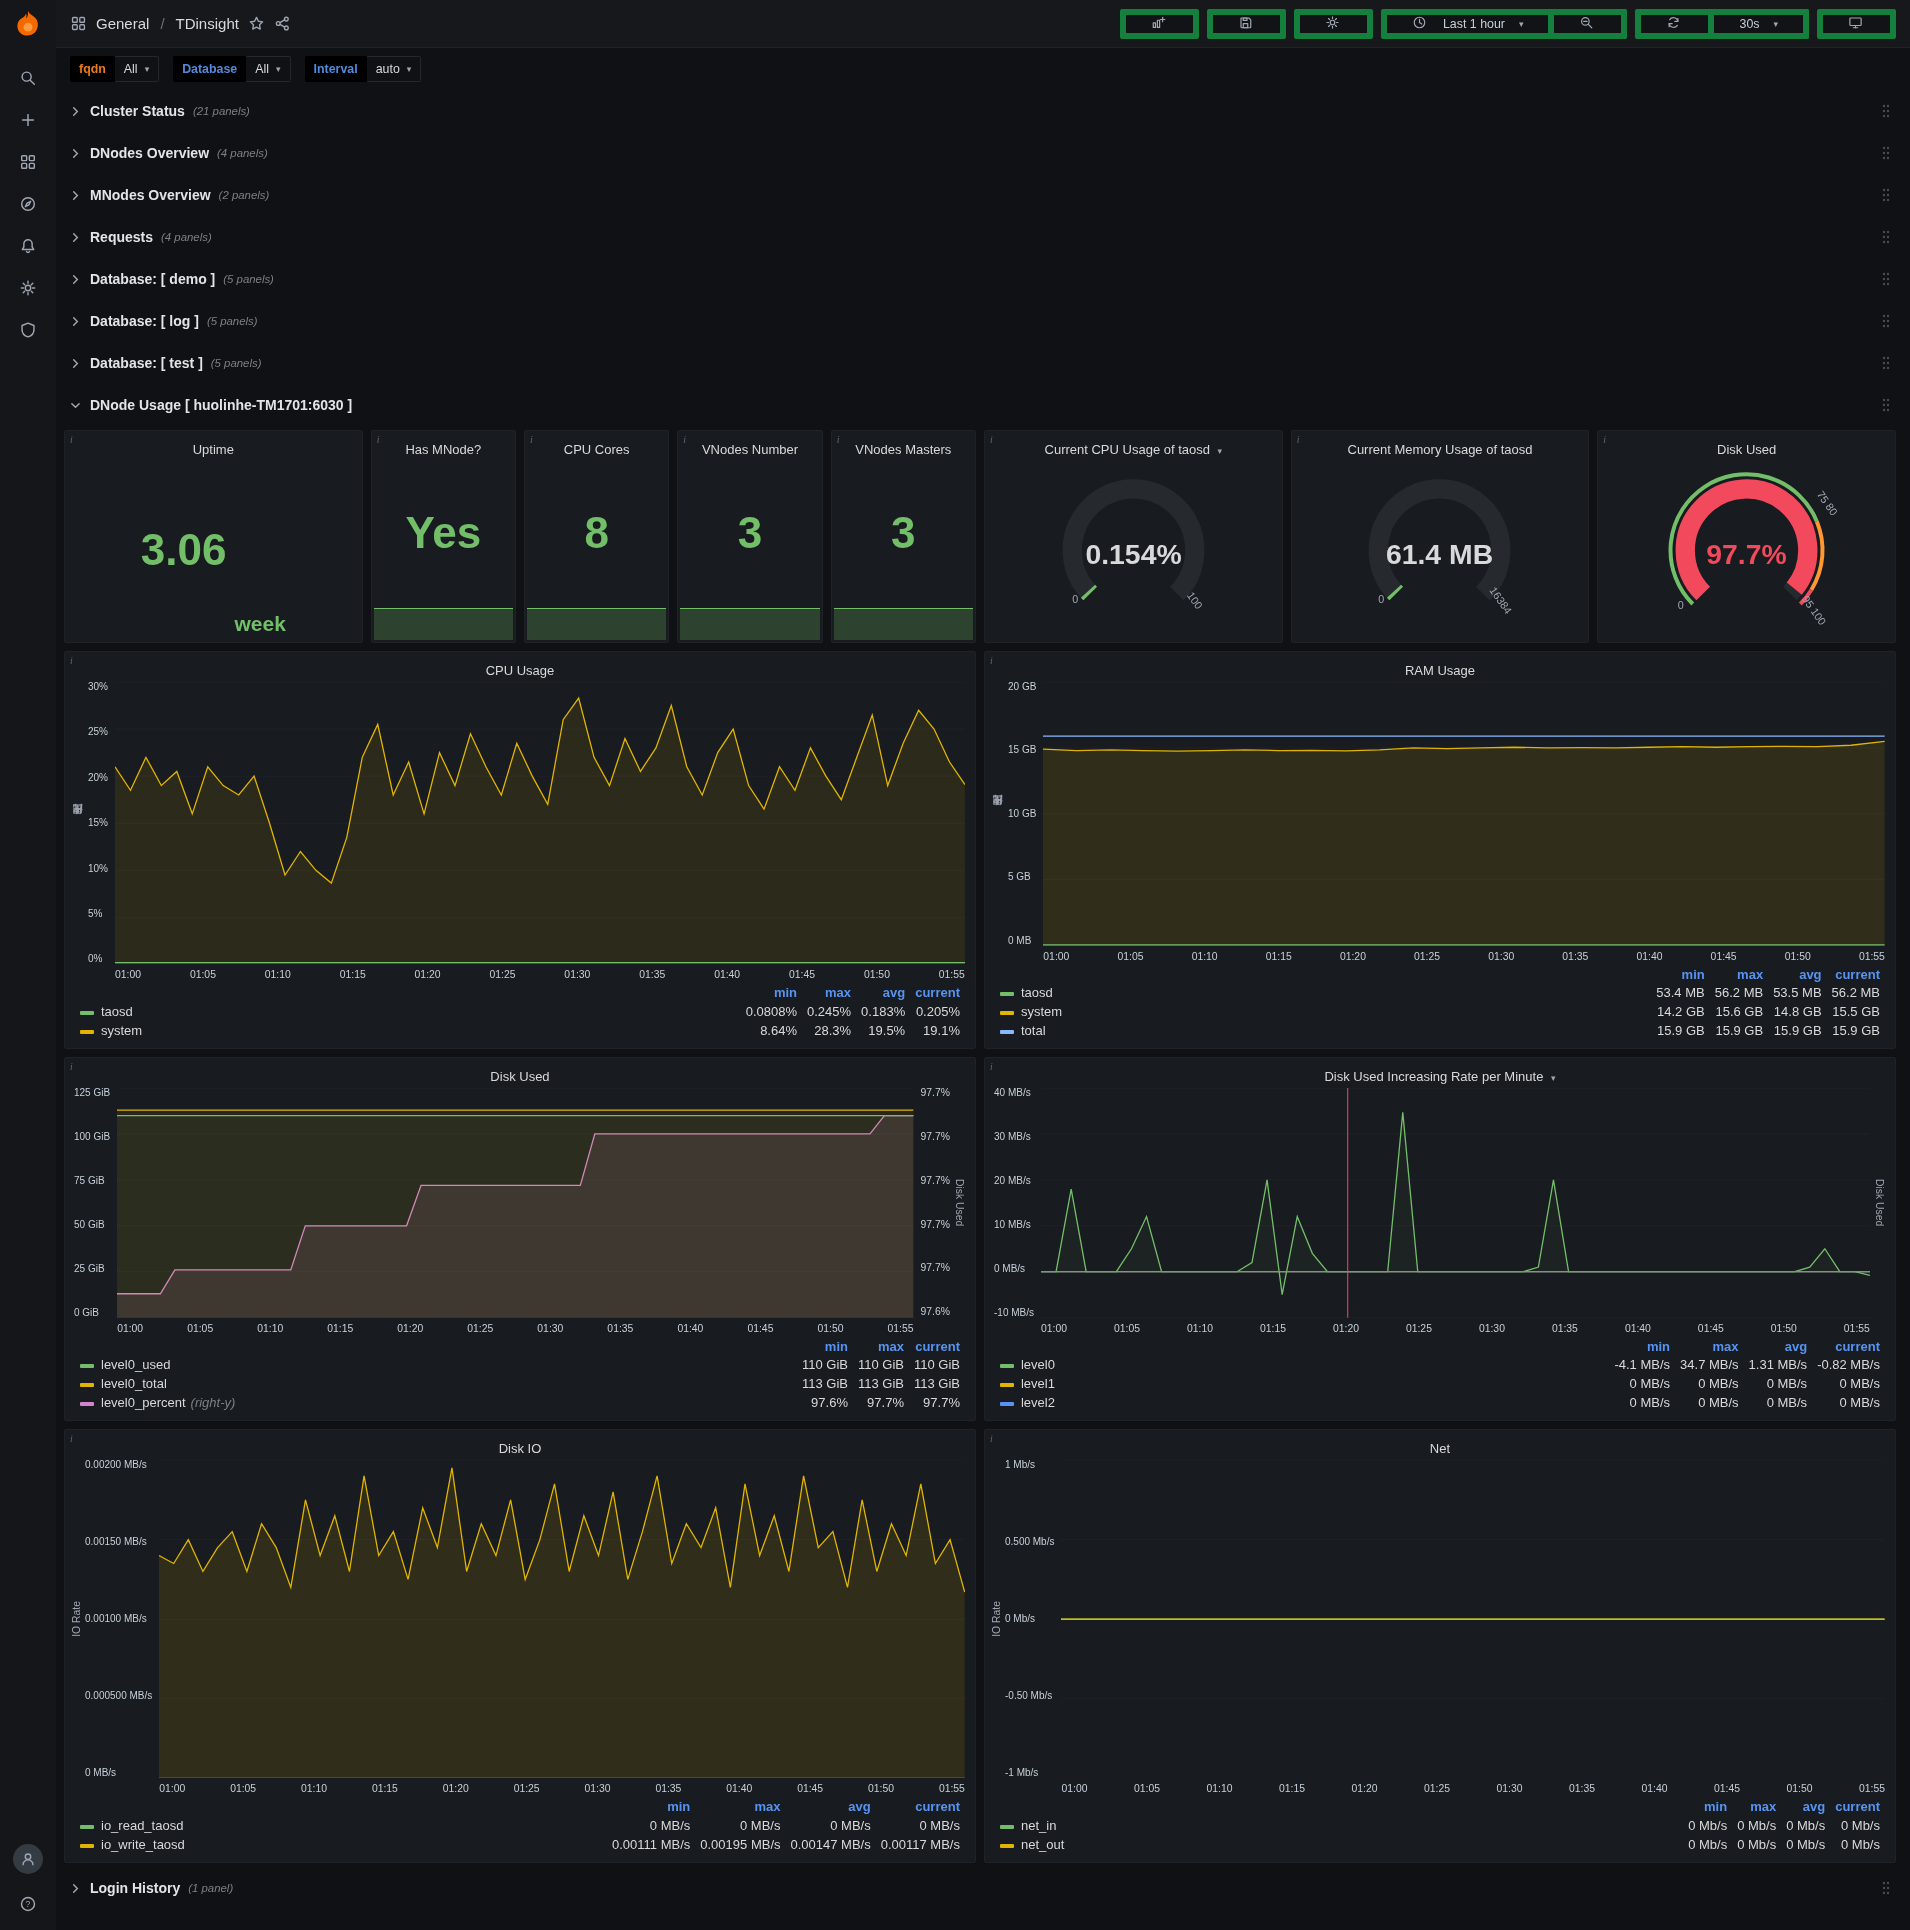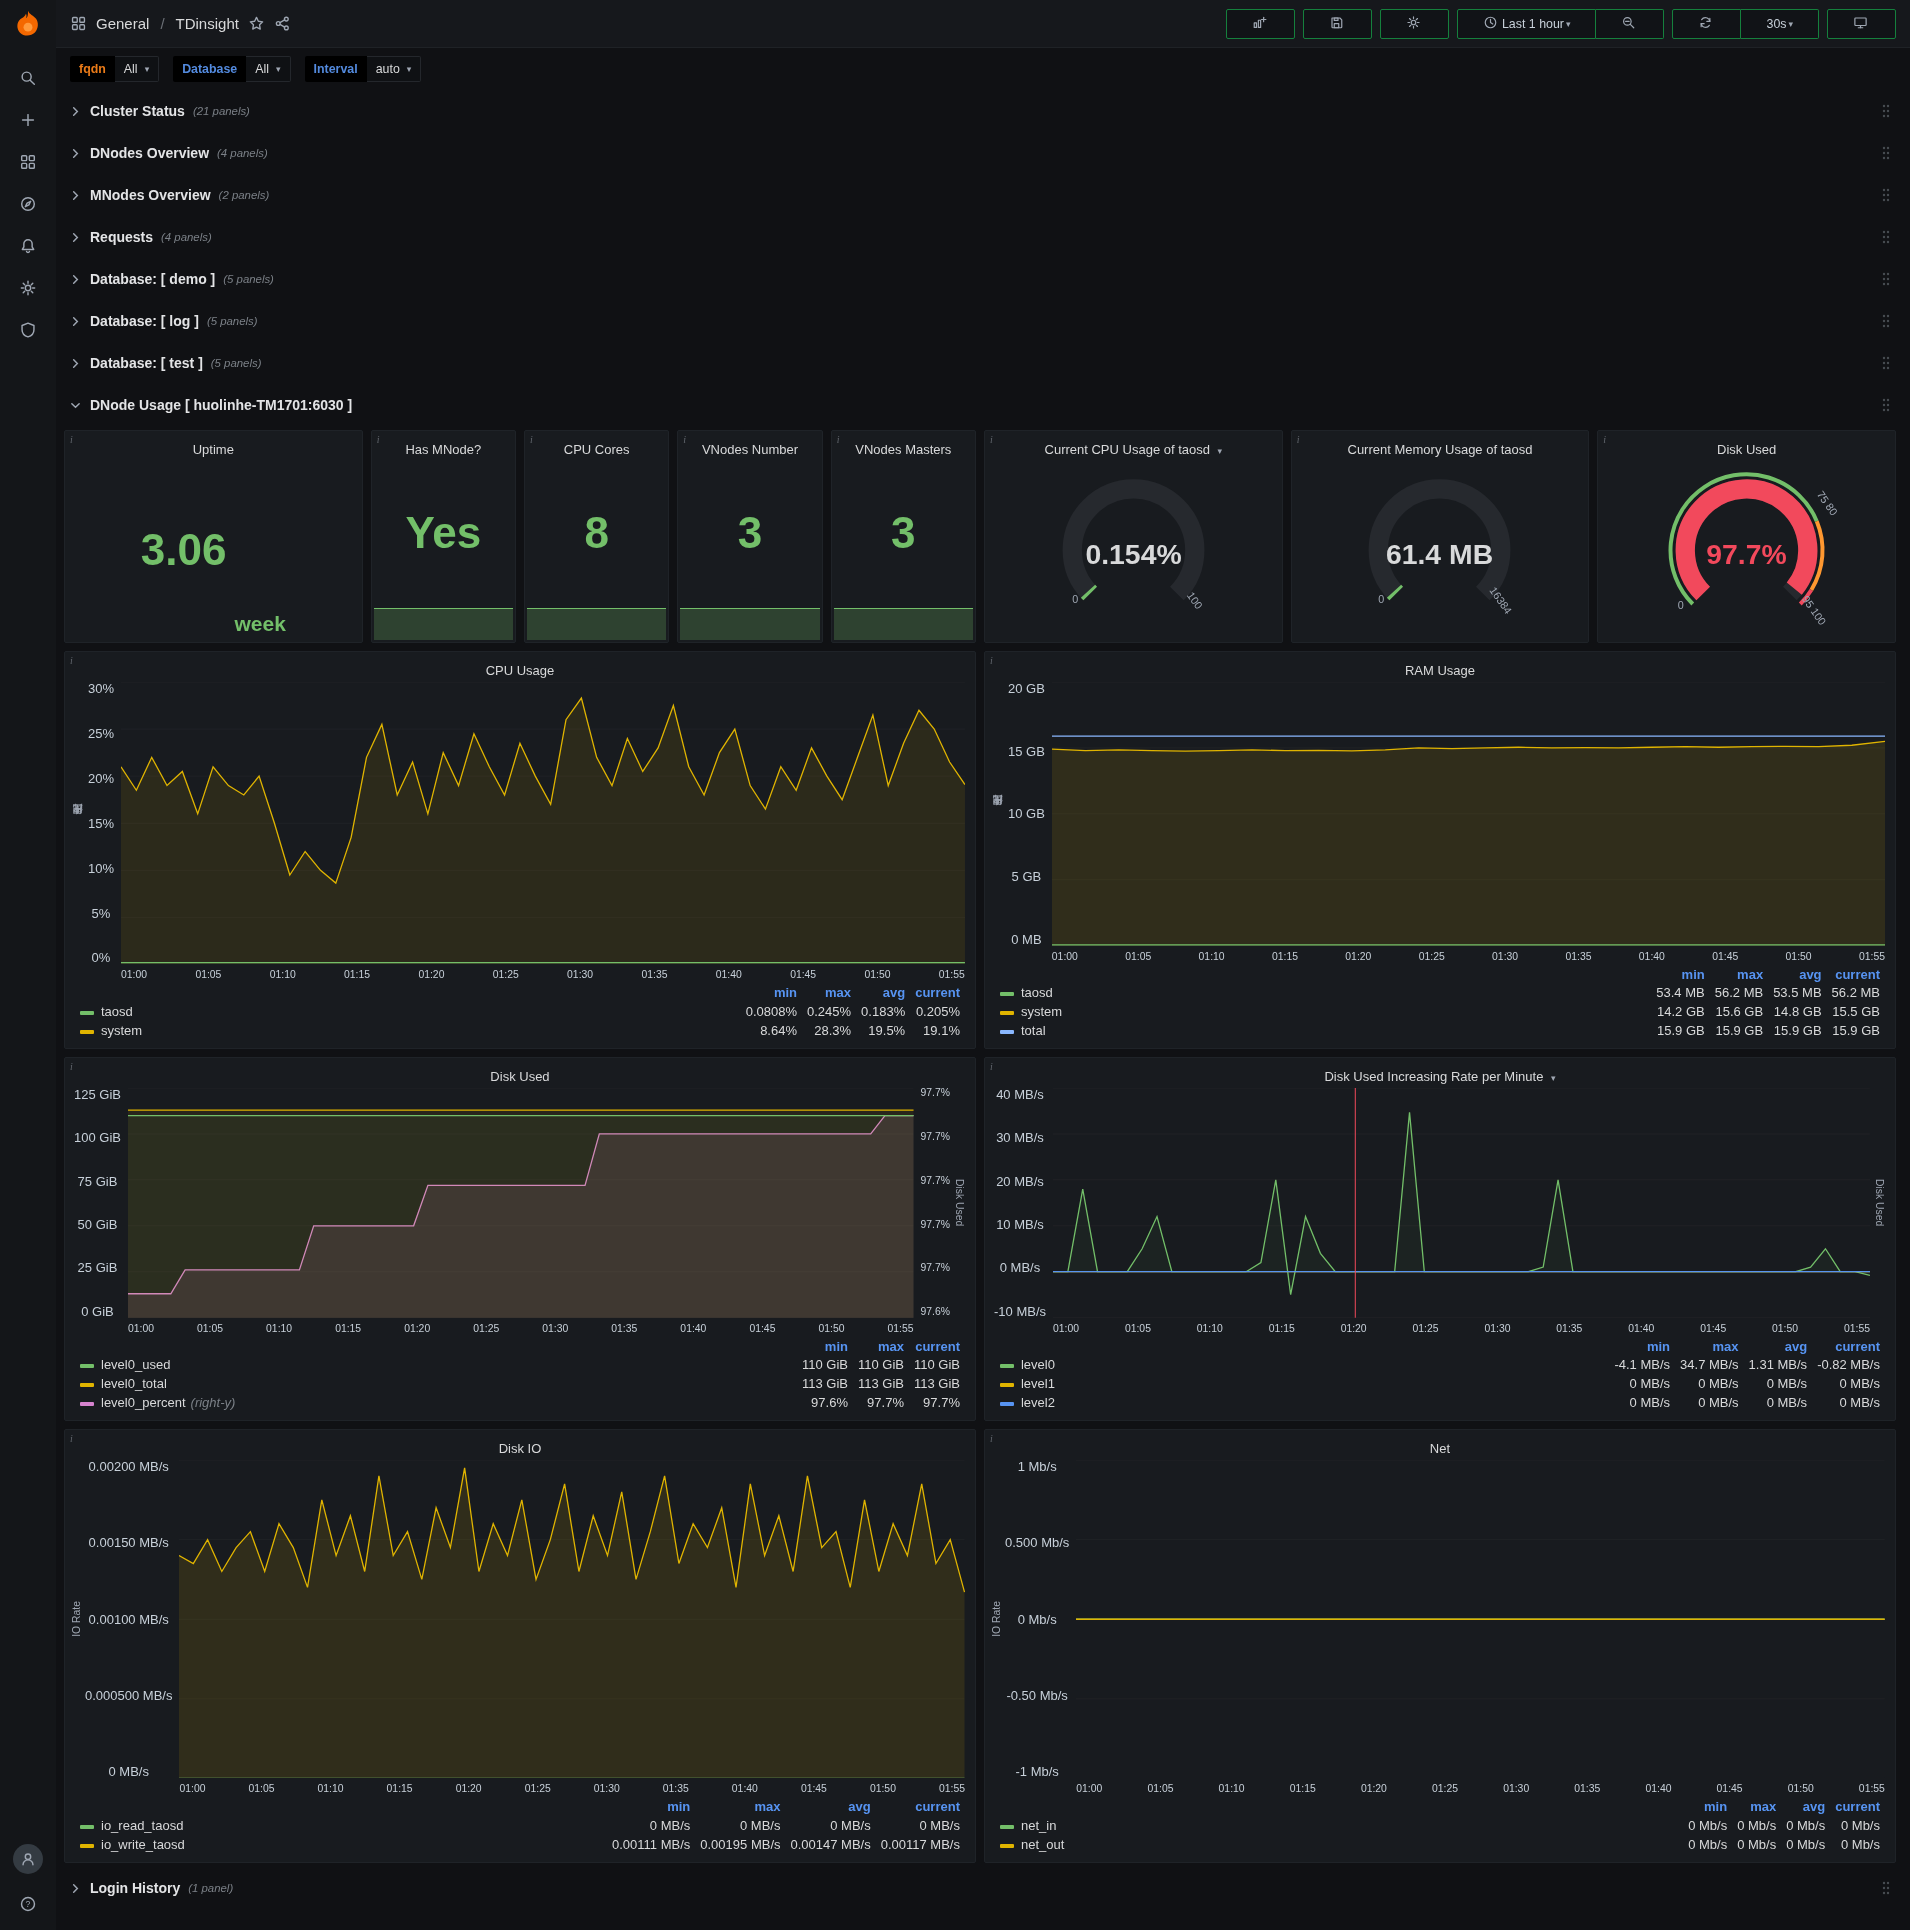--- a/index.html
+++ b/index.html
@@ -21,21 +21,21 @@
   
   .main{flex:1;display:flex;flex-direction:column;min-width:0;}
 
   .navbar{height:48px;background:#16181c;border-bottom:1px solid #1f2226;display:flex;align-items:center;justify-content:space-between;padding:0 14px;flex-shrink:0;}
   .nb-left{display:flex;align-items:center;gap:9px;font-size:15px;color:#d8d9da;}
   .nb-icon{width:17px;height:17px;color:#9fa7b3;display:inline-flex;cursor:pointer;}
   .nb-icon svg{width:100%;height:100%;}
   .nb-sep{color:#6c7077;margin:0 2px;}
   .nb-crumb{cursor:pointer;}
   .nb-right{display:flex;align-items:center;gap:8px;}
-  .nb-btn{height:30px;background:#111317;border:1px solid #15803d;border-radius:2px;color:#c7d0d9;display:inline-flex;align-items:center;gap:2px;padding:0 25px;font-size:12.4px;cursor:pointer;font-family:inherit;}
+  .nb-btn{height:30px;background:#111317;border:6px solid #15803d;border-radius:2px;color:#c7d0d9;display:inline-flex;align-items:center;gap:14px;padding:0 25px;font-size:12.4px;cursor:pointer;font-family:inherit;}
   .nb-btn svg{width:15px;height:15px;color:#9fa7b3;}
   .nb-btn .caret{font-size:9px;color:#9fa7b3;}
   .btn-group{display:inline-flex;}
   .btn-group .nb-btn:not(:first-child){border-left:none;border-top-left-radius:0;border-bottom-left-radius:0;}
   .btn-group .nb-btn:not(:last-child){border-top-right-radius:0;border-bottom-right-radius:0;}
 
   
   .submenu{height:42px;display:flex;align-items:center;gap:14px;padding:0 14px;flex-shrink:0;}
   .var-chip{display:inline-flex;align-items:center;height:26px;font-size:12.4px;cursor:pointer;}
   .var-label{background:#000000;padding:8px 9px;height:100%;display:flex;align-items:center;border-radius:2px 0 0 2px;font-weight:600;}
@@ -68,21 +68,21 @@
 
   
   .gauge-body{flex:1;display:flex;align-items:center;justify-content:center;min-height:0;}
   .gauge-body svg{width:88%;height:92%;}
 
   
   .chart-body{flex:1;display:grid;grid-template-columns:auto auto 1fr auto auto;grid-template-rows:1fr auto;min-height:0;padding:4px 10px 0 6px;}
   .y-label,.y2-label{writing-mode:vertical-rl;font-size:10.4px;color:#9fa7b3;align-self:center;grid-row:1;}
   .y-label{transform:rotate(180deg);grid-column:1;}
   .y2-label{grid-column:5;padding-left:4px;}
-  .y-ticks{grid-row:1;grid-column:2;display:flex;flex-direction:column;justify-content:space-between;align-items:center;font-size:13px;color:#c7d0d9;padding:0 7px 0 3px;line-height:1;}
+  .y-ticks{grid-row:1;grid-column:2;display:flex;flex-direction:column;justify-content:space-between;align-items:flex-start;font-size:10px;color:#c7d0d9;padding:0 7px 0 3px;line-height:1;}
   .y2-ticks{grid-row:1;grid-column:4;display:flex;flex-direction:column;justify-content:space-between;align-items:flex-start;font-size:10.4px;color:#c7d0d9;padding-left:7px;line-height:1;}
   .plot{grid-row:1;grid-column:3;position:relative;min-width:0;}
   .plot svg{position:absolute;inset:0;width:100%;height:100%;}
   .x-ticks{grid-row:2;grid-column:3;display:flex;justify-content:space-between;font-size:10.4px;color:#c7d0d9;padding:5px 0 2px;gap:42px;}
   .legend{padding:2px 10px 7px;flex-shrink:0;}
   .legend table{width:100%;border-collapse:collapse;font-size:13px;line-height:1.45;}
   .legend th{color:#5794f2;font-weight:700;text-align:right;padding:0 5px;white-space:nowrap;}
   .legend th.name-col{width:100%;}
   .legend td{color:#d8d9da;text-align:right;padding:0 5px;white-space:nowrap;}
   .legend td.name{text-align:left;cursor:pointer;}

